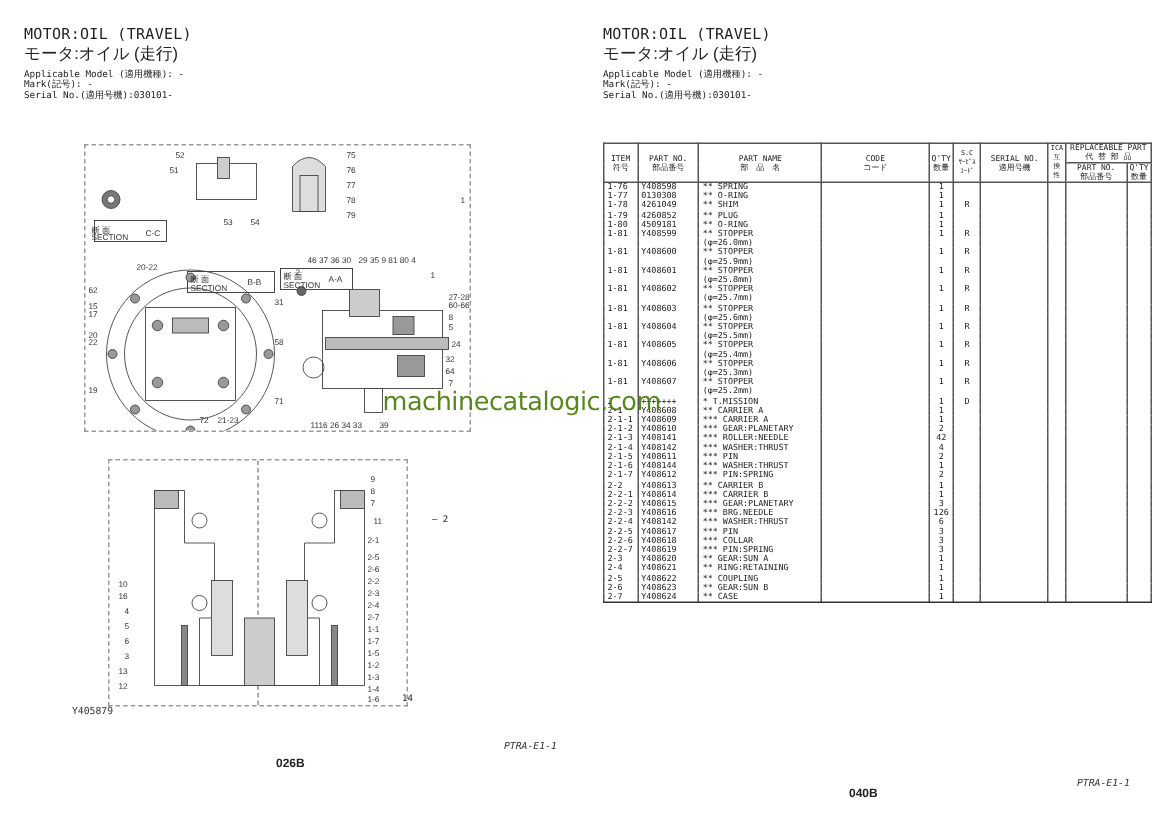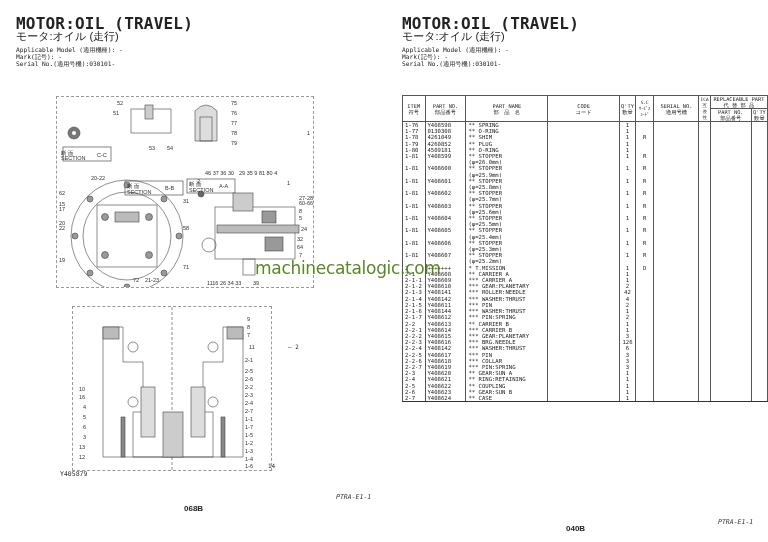--- a/index.html
+++ b/index.html
@@ -2,26 +2,26 @@
 <html><head>
 <meta charset="utf-8">
 <style>
   html,body{margin:0;padding:0;background:#ffffff;}
   body{width:768px;height:542px;position:relative;overflow:hidden;font-family:"DejaVu Sans Mono","Liberation Mono",monospace;color:#222;}
   .page{position:absolute;top:0;height:542px;}
   .left{left:0;width:384px;}
   .right{left:384px;width:384px;}
   .hdr{position:absolute;left:16px;top:18px;}
   .right .hdr{left:18px;}
-  .title1{font-size:16px;line-height:12px;letter-spacing:0.2px;font-weight:bold;}
+  .title1{font-size:10px;line-height:12px;letter-spacing:0.2px;}
   .title2{font-size:11px;line-height:13px;font-family:Liberation Sans, sans-serif;}
   .meta{font-size:6.2px;line-height:7px;margin-top:3px;}
   .diagram{position:absolute;left:56px;top:96px;width:256px;height:190px;border:1px dashed #9a9a9a;}
   .diagram2{position:absolute;left:72px;top:306px;width:198px;height:163px;border:1px dashed #9a9a9a;}
-  .imgcode{position:absolute;left:60px;top:470px;font-size:6.5px;color:#333;}
+  .imgcode{position:absolute;left:48px;top:470px;font-size:6.5px;color:#333;}
   .pcode{position:absolute;font-size:6.5px;color:#333;font-style:italic;}
   .pagenum{position:absolute;font-size:8px;font-weight:bold;font-family:"Liberation Sans",sans-serif;}
   svg text{font-family:"Liberation Sans",sans-serif;}
   table.parts{position:absolute;left:18px;top:95px;width:366px;border-collapse:collapse;font-size:5.6px;line-height:6.2px;}
   table.parts th{font-weight:normal;border:1px solid #555;padding:0 1px;text-align:center;vertical-align:middle;font-size:5.3px;line-height:6px;}
   table.parts thead{border-bottom:1.5px solid #333;}
   table.parts td{border-left:1px solid #555;border-right:1px solid #555;padding:0 2px;vertical-align:top;white-space:nowrap;}
   table.parts tbody tr:last-child td{border-bottom:1.5px solid #333;}
   td.c{text-align:center;}
   .wm{position:absolute;left:255px;top:258px;font-family:"DejaVu Sans","Liberation Sans",sans-serif;font-weight:normal;font-size:17px;color:#4d7c0f;letter-spacing:-0.3px;opacity:0.92;z-index:5;}
@@ -179,21 +179,21 @@
           <text x="6" y="142">13</text>
           <text x="6" y="152">12</text>
       </g>
     </svg>
   </div>
   <div style="position:absolute;left:288px;top:343px;font-size:6px;">— 2</div>
   <div style="position:absolute;left:268px;top:462px;font-size:6px;">14</div>
 
   <div class="imgcode">Y405879</div>
   <div class="pcode" style="left:336px;top:493px;">PTRA-E1-1</div>
-  <div class="pagenum" style="left:184px;top:504px;">068B</div>
+  <div class="pagenum" style="left:184px;top:504px;">026B</div>
 </div>
 
 <div class="page right">
   <div class="hdr">
     <div class="title1">MOTOR:OIL (TRAVEL)</div>
     <div class="title2">モータ:オイル (走行)</div>
     <div class="meta">
       <div>Applicable Model (適用機種): -</div>
       <div>Mark(記号): -</div>
       <div>Serial No.(適用号機):030101-</div>

